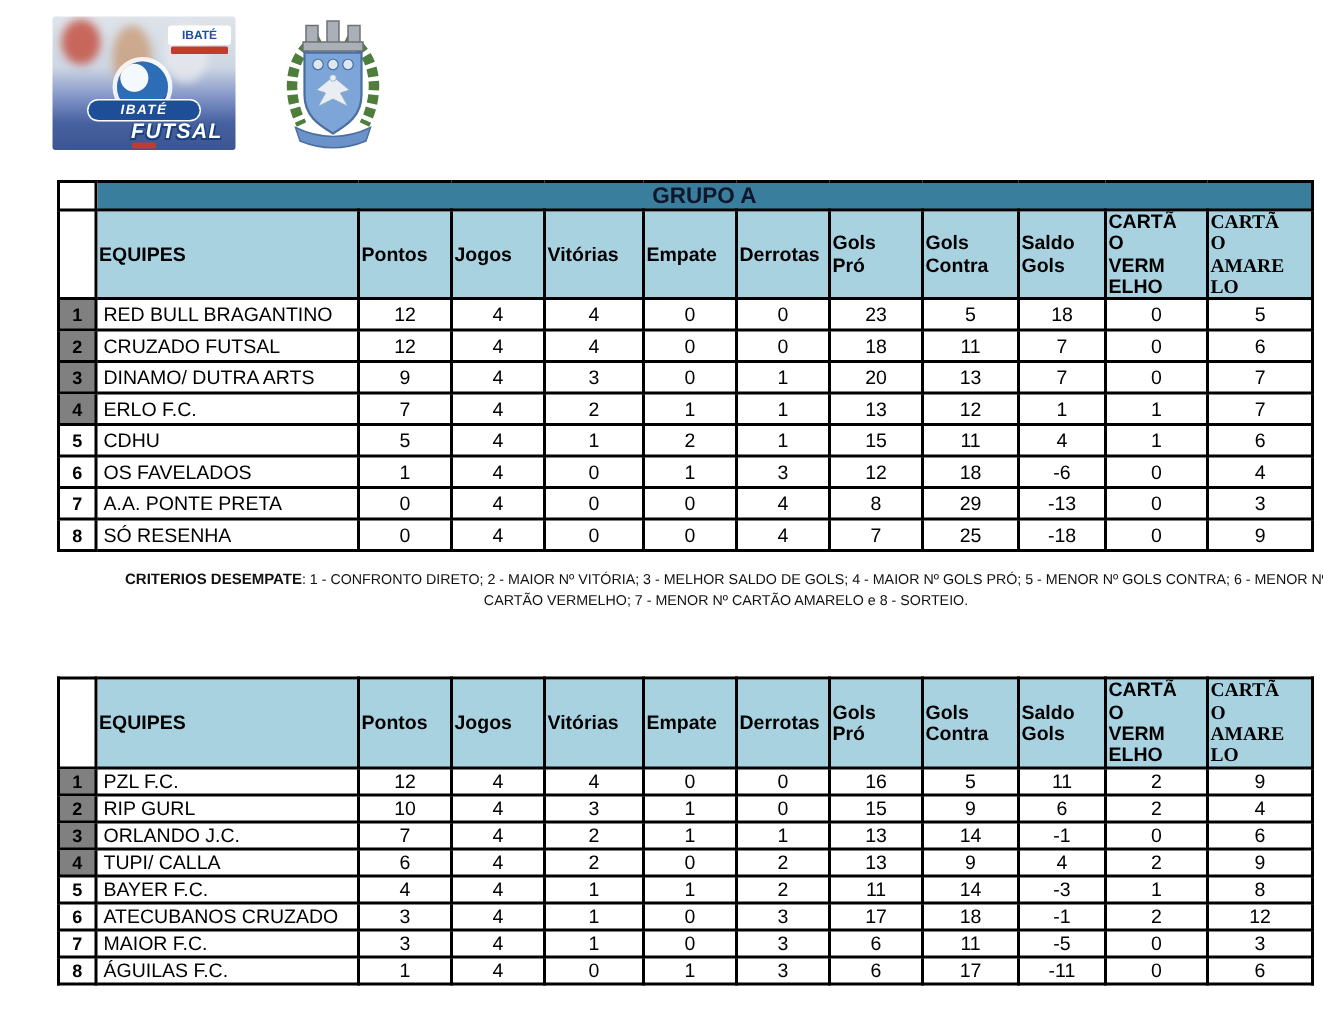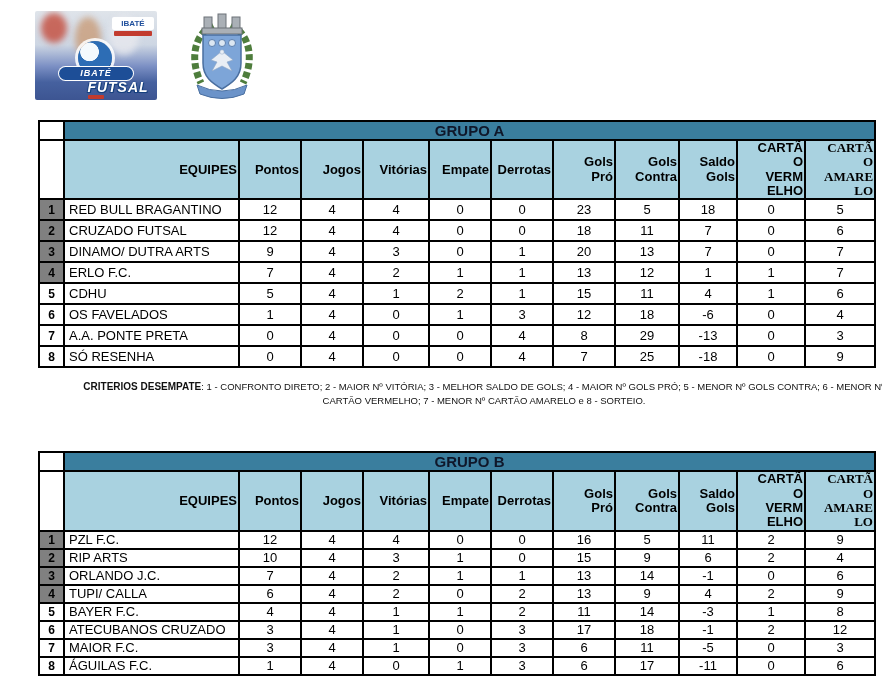--- a/index.html
+++ b/index.html
@@ -45,21 +45,21 @@
 
   
   .group-section{margin-left:38px;}
   .sec-a{margin-top:18px;}
   .sec-b{margin-top:44px;}
   table.grp{border-collapse:collapse;table-layout:fixed;width:836px;}
   table.grp td,table.grp th{border:2px solid var(--table-border);overflow:hidden;}
   td.ghost{border:none;background:var(--page-bg);}
   td.titlebar{background:var(--group-bar);text-align:center;font-weight:bold;font-size:15px;
     height:19px;color:#0f172a;padding:0;}
-  table.grp th{background:var(--header-bg);text-align:right;vertical-align:middle;
+  table.grp th{background:var(--header-bg);text-align:left;vertical-align:middle;
     font-weight:bold;font-size:13px;height:40px;line-height:1.1;padding:0 1px;}
   th .thw{display:inline-block;overflow-wrap:break-word;vertical-align:middle;}
   .w42{max-width:40px;} .w48{max-width:48px;} .w44{max-width:42px;}
   th.small{font-size:9px;} .w46{max-width:46px;} .w50{max-width:50px;font-family:Liberation Serif, serif;}
   table.grp td.rank{text-align:center;font-weight:bold;font-size:12px;background:#fff;padding:0;}
   table.grp td.rank.hl{background:var(--rank-highlight);}
   table.grp td.team{text-align:left;font-size:13px;padding:0 0 0 4px;white-space:nowrap;}
   table.grp td.num{text-align:center;font-size:13px;padding:0;}
   table.rows-a tbody td{height:21px;}
   table.rows-b tbody td{height:18px;}
@@ -270,24 +270,20 @@
         <col style="width:62px">
         <col style="width:62px">
       <col style="width:64px">
         <col style="width:58px">
         <col style="width:68px">
         <col style="width:70px">
     </colgroup>
     <thead>
       <tr>
         <td class="ghost"></td>
-        <td class="titlebar" colspan="11">GRUPO B</td>
-      </tr>
-      <tr>
-        <td class="ghost"></td>
         <th><span class="thw">EQUIPES</span></th>
         <th><span class="thw">Pontos</span></th>
         <th><span class="thw">Jogos</span></th>
         <th><span class="thw">Vitórias</span></th>
         <th><span class="thw">Empate</span></th>
         <th><span class="thw">Derrotas</span></th>
         <th><span class="thw w42">Gols Pró</span></th>
         <th><span class="thw w48">Gols Contra</span></th>
         <th><span class="thw w44">Saldo Gols</span></th>
         <th class="small"><span class="thw w46">CARTÃO VERMELHO</span></th>
@@ -304,21 +300,21 @@
           <td class="num">0</td>
           <td class="num">0</td>
           <td class="num">16</td>
           <td class="num">5</td>
           <td class="num">11</td>
           <td class="num">2</td>
           <td class="num">9</td>
         </tr>
         <tr>
           <td class="rank hl">2</td>
-          <td class="team">RIP ARTS</td>
+          <td class="team">RIP GURL</td>
           <td class="num">10</td>
           <td class="num">4</td>
           <td class="num">3</td>
           <td class="num">1</td>
           <td class="num">0</td>
           <td class="num">15</td>
           <td class="num">9</td>
           <td class="num">6</td>
           <td class="num">2</td>
           <td class="num">4</td>

